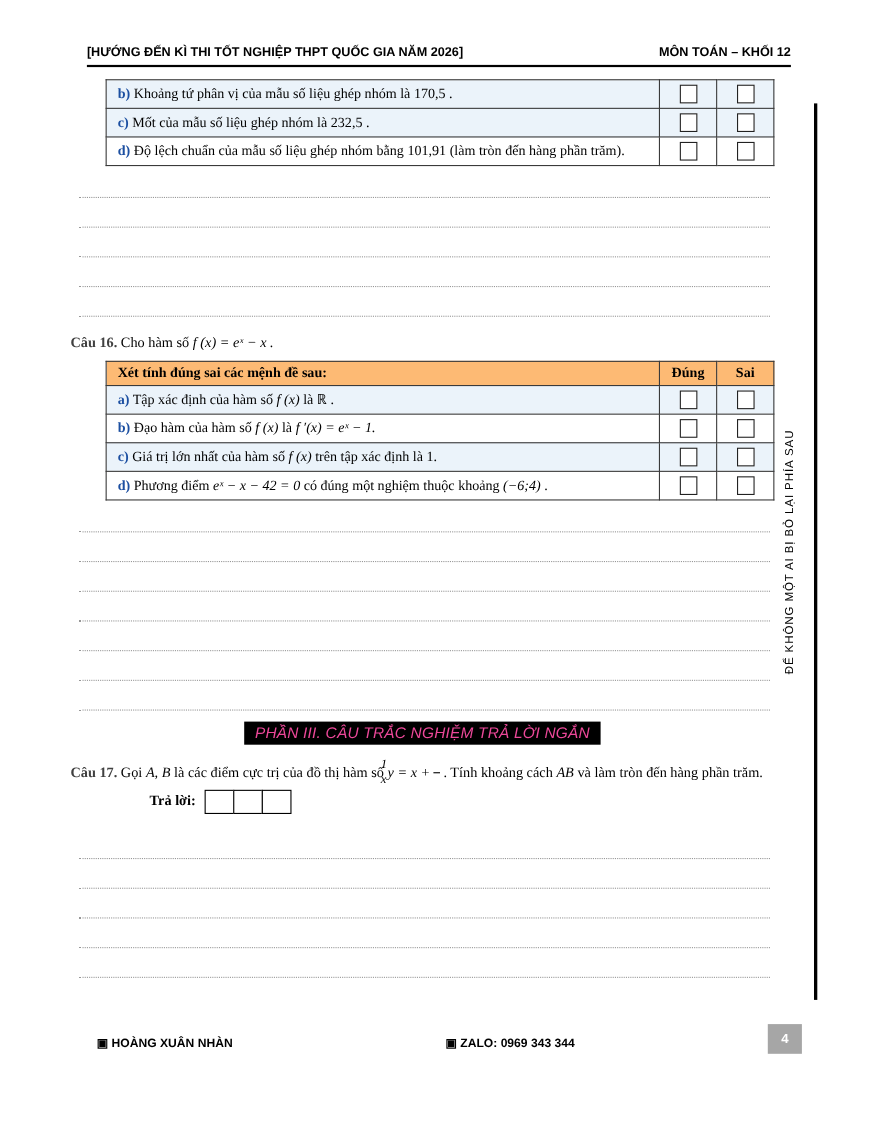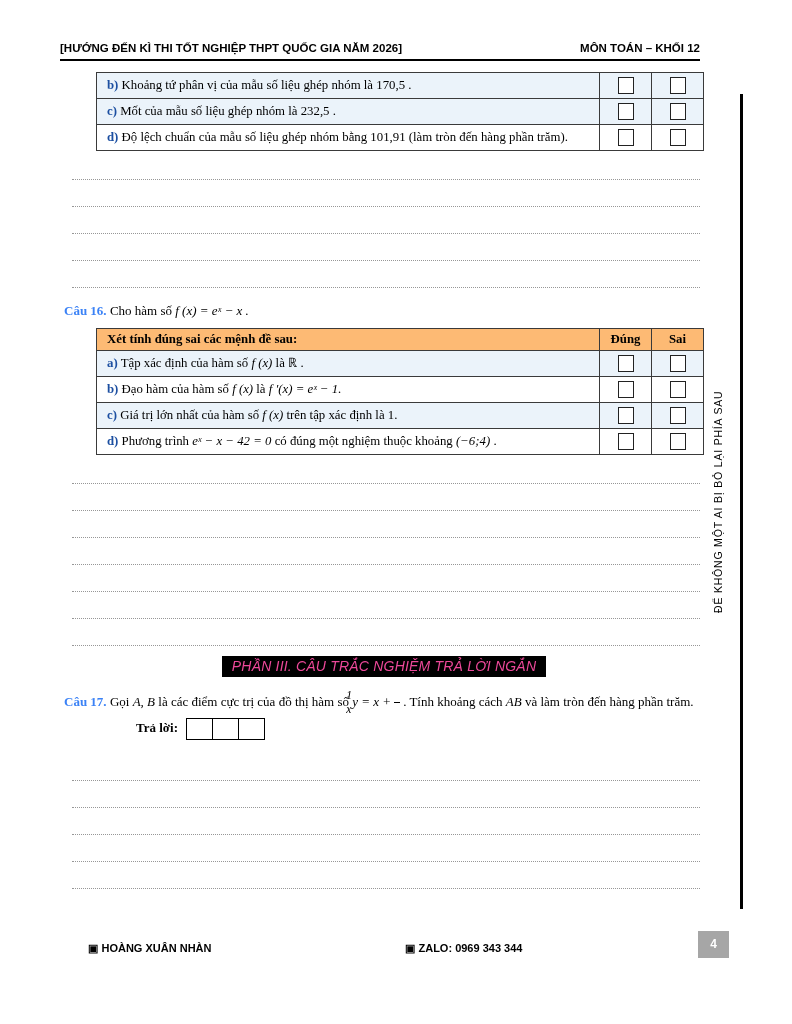--- a/index.html
+++ b/index.html
@@ -5,21 +5,21 @@
   * { margin:0; padding:0; box-sizing:border-box; }
   html,body { background:#ffffff; }
   body {
     width:792px; height:1024px; position:relative; overflow:hidden;
     font-family:"Liberation Serif", serif; font-size:13px; color:#000;
   }
   .page { position:absolute; inset:0; background:#fff; }
 
   
   .header {
-    position:absolute; left:60px; top:42px; width:640px;
+    position:absolute; left:79px; top:42px; width:640px;
     display:flex; justify-content:space-between; align-items:flex-end;
     font-family:"Liberation Sans", sans-serif; font-weight:bold; font-size:11.5px;
     border-bottom:2px solid #000; padding-bottom:5px;
   }
 
   
   .content { position:absolute; left:64px; top:62px; width:640px; }
 
   
   table.qtable {
@@ -41,21 +41,21 @@
   .lbl { color:#1C4FA1; font-weight:bold; }
   .m { font-family:"Liberation Serif", serif; font-style:italic; }
   .mn { font-family:"Liberation Serif", serif; }
 
   
   .dots { height:27px; border-bottom:1px dotted #979797; margin-left:8px; margin-right:4px; }
   .dots.first { margin-top:2px; }
 
   
   .qline { margin-top:13px; line-height:1.5; }
-  .qnum { color:#3b82f6; font-weight:bold; }
+  .qnum { color:#404040; font-weight:bold; }
   .qpara { margin-top:12px; margin-left:51px; text-indent:-51px; line-height:2.0; }
 
   
   .banner-wrap { text-align:center; margin-top:10px; }
   .banner {
     display:inline-block; background:#000000; color:#ec4899;
     font-family:"Liberation Sans", sans-serif; font-weight:normal; font-style:italic;
     font-size:14px; padding:2px 10px 3px 10px; letter-spacing:0.2px;
   }
 
@@ -218,21 +218,21 @@
         <td class="cb">
               <div class="box"></div>
             </td>
         <td class="cb">
               <div class="box"></div>
             </td>
       </tr>
       <tr>
         <td class="txt">
           <span class="lbl">d)</span>
-          <span>Phương trình</span>
+          <span>Phương điểm</span>
           <span class="m">eˣ − x − 42 = 0</span>
           <span>có đúng một nghiệm thuộc khoảng</span>
           <span class="m">(−6;4)</span>
           <span>.</span>
         </td>
         <td class="cb">
               <div class="box"></div>
             </td>
         <td class="cb">
               <div class="box"></div>

